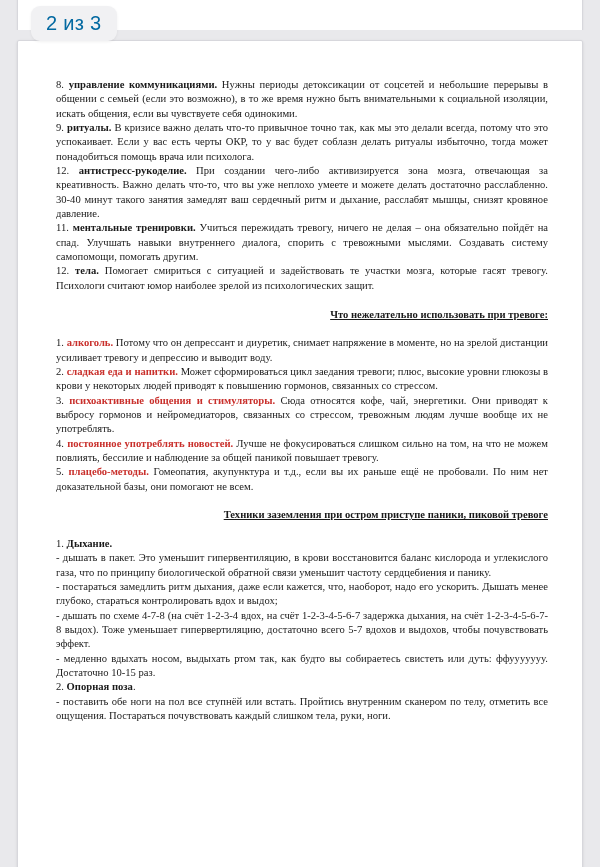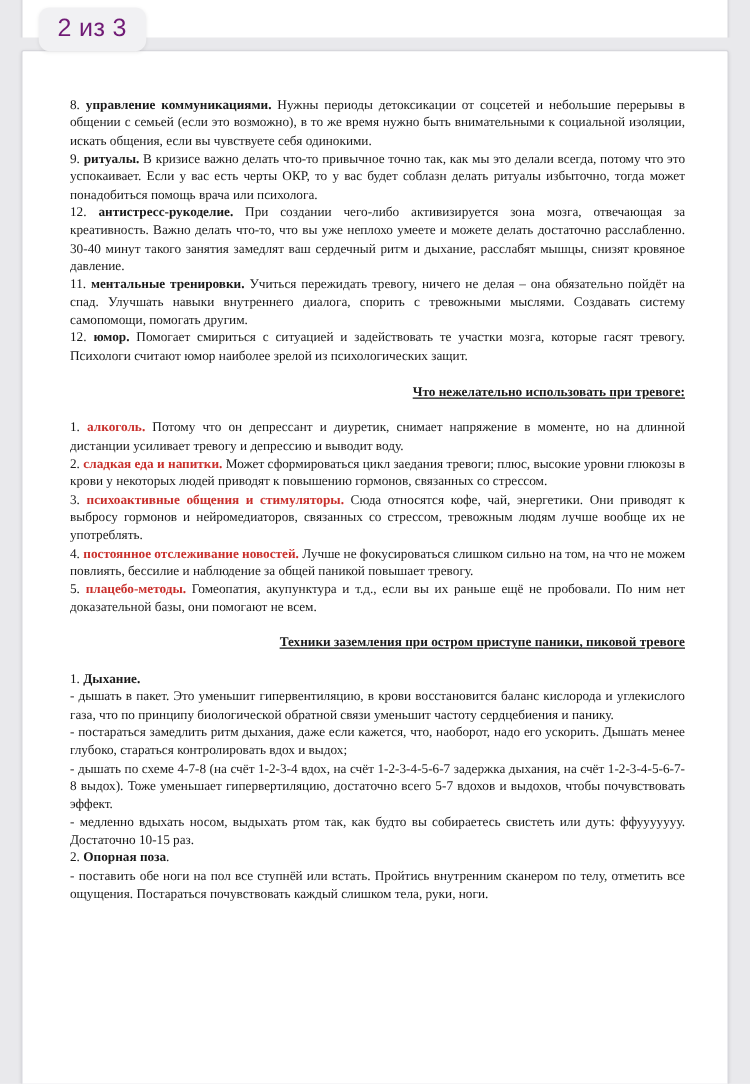--- a/index.html
+++ b/index.html
@@ -97,21 +97,21 @@
     font-weight: bold;
   }
 
   
   .page-badge {
     position: absolute;
     left: 31px;
     top: 6px;
     z-index: 20;
     background: #f1f1f3;
-    color: #701a75;
+    color: #0369a1;
     border-radius: 9px;
     padding: 6px 15px 7px 15px;
     font-family: "Liberation Sans", "DejaVu Sans", sans-serif;
     font-size: 20px;
     line-height: 22px;
     font-weight: 400;
     letter-spacing: 0.3px;
     box-shadow: 0 1px 3px rgba(0,0,0,0.06);
     user-select: none;
   }
@@ -128,35 +128,35 @@
     <div class="page-body">
 
       <p class="para"><span>8. </span><b>управление коммуникациями.</b><span> Нужны периоды детоксикации от соцсетей и небольшие перерывы в общении с семьей (если это возможно), в то же время нужно быть внимательными к социальной изоляции, искать общения, если вы чувствуете себя одинокими.</span></p>
 
       <p class="para"><span>9. </span><b>ритуалы.</b><span> В кризисе важно делать что-то привычное точно так, как мы это делали всегда, потому что это успокаивает. Если у вас есть черты ОКР, то у вас будет соблазн делать ритуалы избыточно, тогда может понадобиться помощь врача или психолога.</span></p>
 
       <p class="para"><span>12. </span><b>антистресс-рукоделие.</b><span> При создании чего-либо активизируется зона мозга, отвечающая за креативность. Важно делать что-то, что вы уже неплохо умеете и можете делать достаточно расслабленно. 30-40 минут такого занятия замедлят ваш сердечный ритм и дыхание, расслабят мышцы, снизят кровяное давление.</span></p>
 
       <p class="para"><span>11. </span><b>ментальные тренировки.</b><span> Учиться пережидать тревогу, ничего не делая – она обязательно пойдёт на спад. Улучшать навыки внутреннего диалога, спорить с тревожными мыслями. Создавать систему самопомощи, помогать другим.</span></p>
 
-      <p class="para"><span>12. </span><b>юмор.</b><span> Помогает смириться с ситуацией и задействовать те участки мозга, которые гасят тревогу. Психологи считают юмор наиболее зрелой из психологических защит.</span></p>
+      <p class="para"><span>12. </span><b>тела.</b><span> Помогает смириться с ситуацией и задействовать те участки мозга, которые гасят тревогу. Психологи считают юмор наиболее зрелой из психологических защит.</span></p>
 
       <div class="spacer-1"></div>
 
       <p class="heading">Что нежелательно использовать при тревоге:</p>
 
       <div class="spacer-1"></div>
 
-      <p class="para"><span>1. </span><span class="red">алкоголь.</span><span> Потому что он депрессант и диуретик, снимает напряжение в моменте, но на длинной дистанции усиливает тревогу и депрессию и выводит воду.</span></p>
+      <p class="para"><span>1. </span><span class="red">алкоголь.</span><span> Потому что он депрессант и диуретик, снимает напряжение в моменте, но на зрелой дистанции усиливает тревогу и депрессию и выводит воду.</span></p>
 
       <p class="para"><span>2. </span><span class="red">сладкая еда и напитки.</span><span> Может сформироваться цикл заедания тревоги; плюс, высокие уровни глюкозы в крови у некоторых людей приводят к повышению гормонов, связанных со стрессом.</span></p>
 
       <p class="para"><span>3. </span><span class="red">психоактивные общения и стимуляторы.</span><span> Сюда относятся кофе, чай, энергетики. Они приводят к выбросу гормонов и нейромедиаторов, связанных со стрессом, тревожным людям лучше вообще их не употреблять.</span></p>
 
-      <p class="para"><span>4. </span><span class="red">постоянное отслеживание новостей.</span><span> Лучше не фокусироваться слишком сильно на том, на что не можем повлиять, бессилие и наблюдение за общей паникой повышает тревогу.</span></p>
+      <p class="para"><span>4. </span><span class="red">постоянное употреблять новостей.</span><span> Лучше не фокусироваться слишком сильно на том, на что не можем повлиять, бессилие и наблюдение за общей паникой повышает тревогу.</span></p>
 
       <p class="para"><span>5. </span><span class="red">плацебо-методы.</span><span> Гомеопатия, акупунктура и т.д., если вы их раньше ещё не пробовали. По ним нет доказательной базы, они помогают не всем.</span></p>
 
       <div class="spacer-1"></div>
 
       <p class="heading">Техники заземления при остром приступе паники, пиковой тревоге</p>
 
       <div class="spacer-1"></div>
 
       <p class="para"><span>1. </span><b>Дыхание.</b></p>

